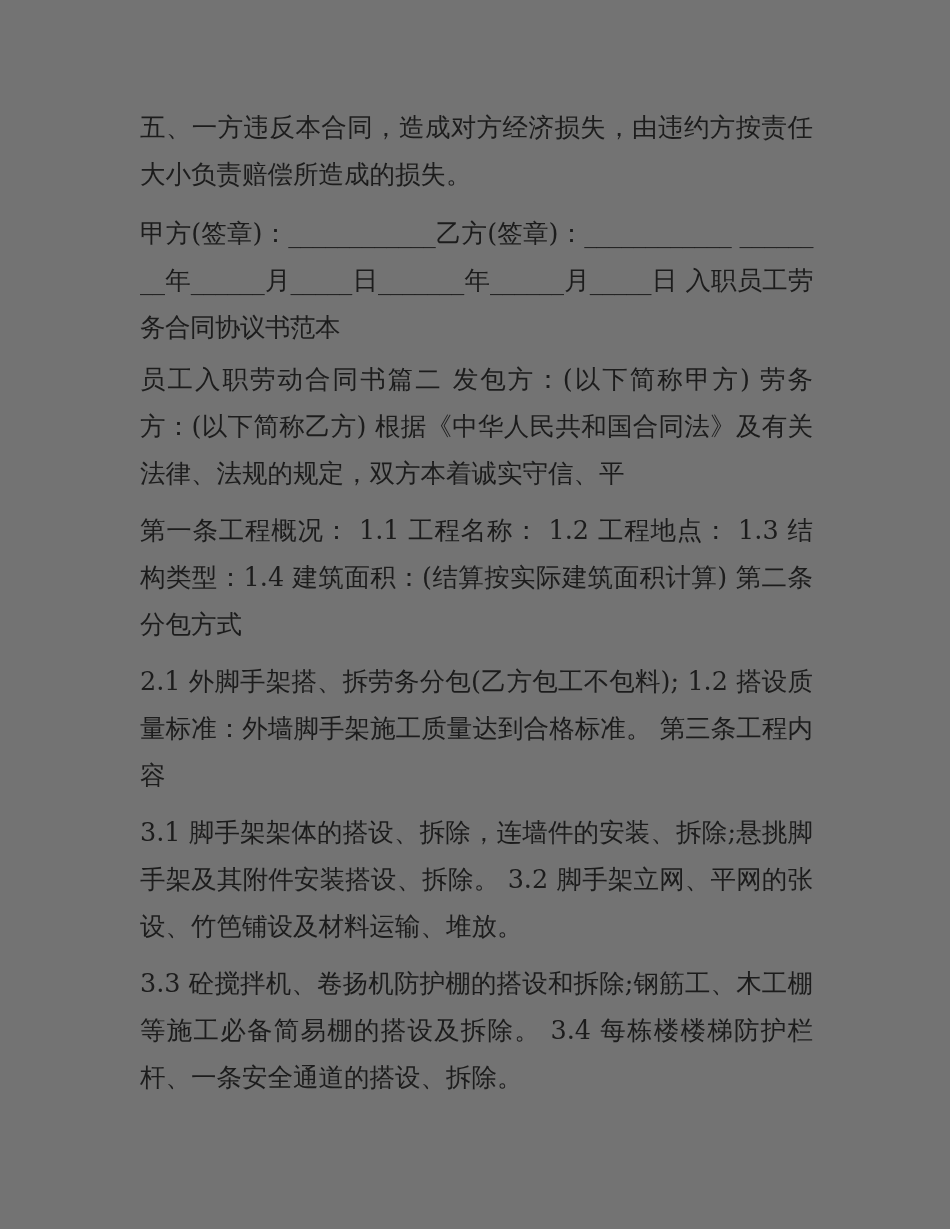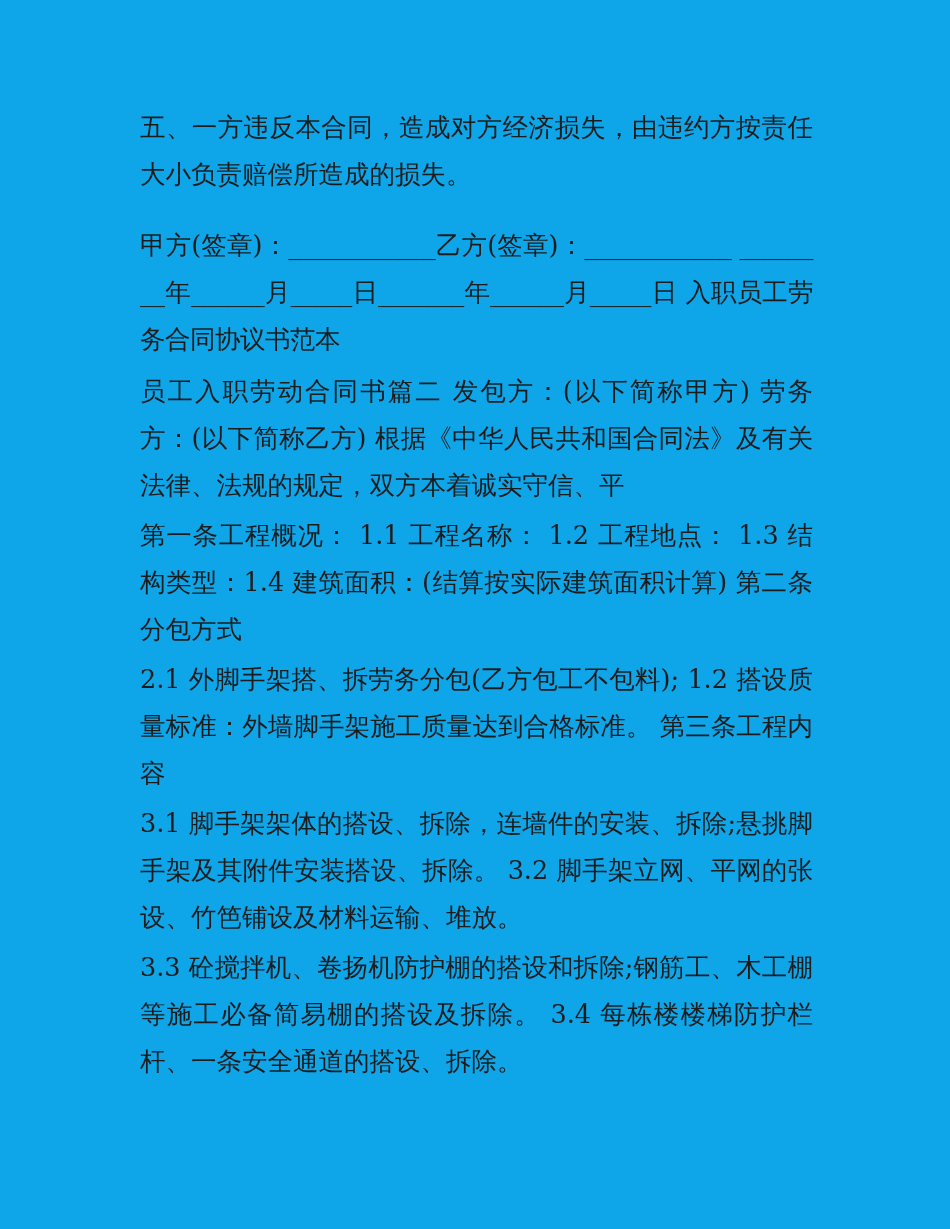--- a/index.html
+++ b/index.html
@@ -9,21 +9,21 @@
   }
 
   body {
     font-family: "DejaVu Serif", serif;
   }
 
   .page {
     position: relative;
     width: 950px;
     height: 1229px;
-    background: #0ea5e9;
+    background: #737373;
     overflow: hidden;
     box-sizing: border-box;
   }
 
   .doc-body {
     position: absolute;
     left: 140px;
     top: 104px;
     width: 673px;
   }
@@ -37,26 +37,26 @@
     color: #1c1c1c;
     text-align: justify;
     text-justify: inter-character;
     word-break: break-all;
     letter-spacing: 0px;
     -webkit-font-smoothing: antialiased;
   }
 
   
   .para + .para {
-    margin-top: 3px;
+    margin-top: 10px;
   }
 
   
   .para.sig {
-    margin-top: 24px;
+    margin-top: 12px;
   }
 
   .para.after-sig {
     margin-top: 5px;
   }
 
   .fill {
     letter-spacing: -0.5px;
   }
 </style>

